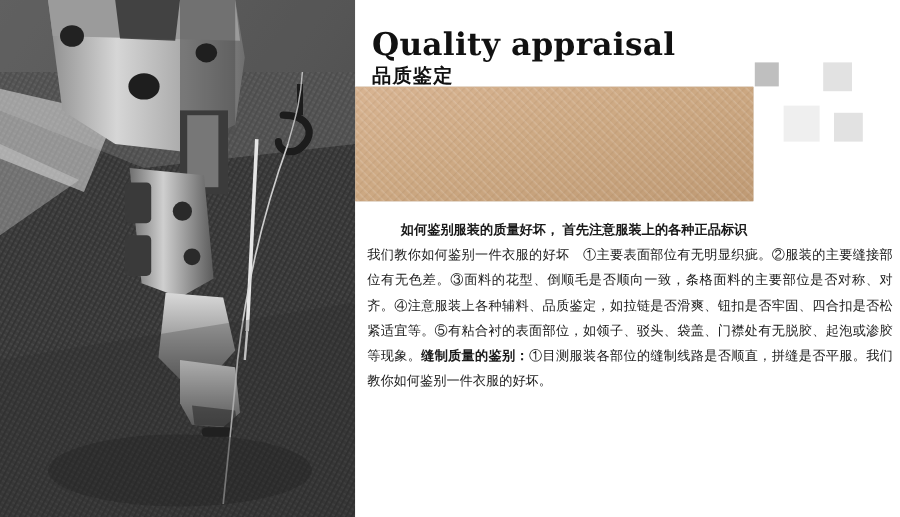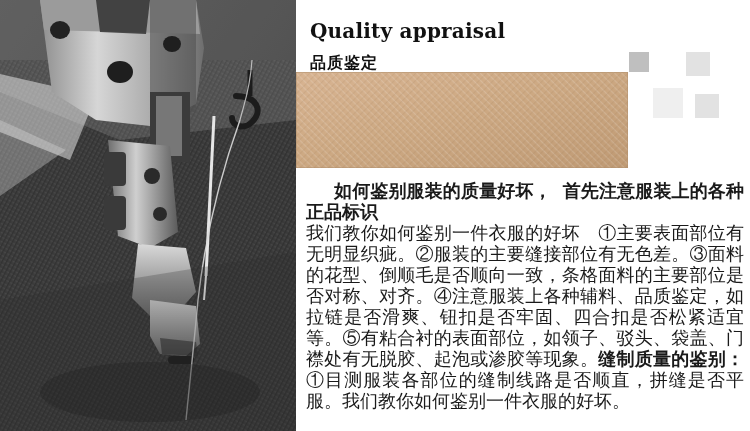--- a/index.html
+++ b/index.html
@@ -41,21 +41,21 @@
     height: 431px;
     background: #ffffff;
   }
 
   .title-en {
     position: absolute;
     left: 14px;
     top: 6px;
     font-family: "DejaVu Serif", serif;
     font-weight: bold;
-    font-size: 20px;
+    font-size: 26px;
     letter-spacing: 0.2px;
     color: #111111;
     white-space: nowrap;
   }
   .title-cn {
     position: absolute;
     left: 14px;
     top: 40px;
     font-family: "DejaVu Sans", sans-serif;
     font-weight: bold;
@@ -83,22 +83,22 @@
     overflow: hidden;
   }
   .swatch svg { display: block; }
 
   
   .body-text {
     position: absolute;
     left: 10px;
     top: 182px;
     width: 438px;
-    font-family: Liberation Mono, monospace;
-    font-size: 18px;
+    font-family: Liberation Serif, serif;
+    font-size: 11px;
     line-height: 21px;
     color: #1a1a1a;
     text-align: justify;
   }
   .body-text p {
     margin: 0;
   }
   .lead {
     text-indent: 28px;
     font-weight: bold;

